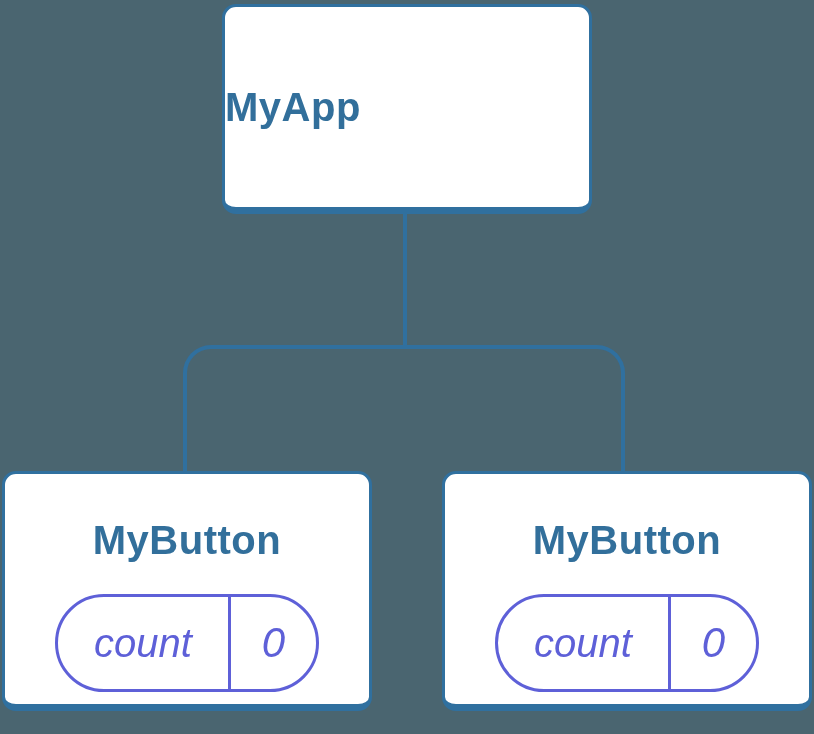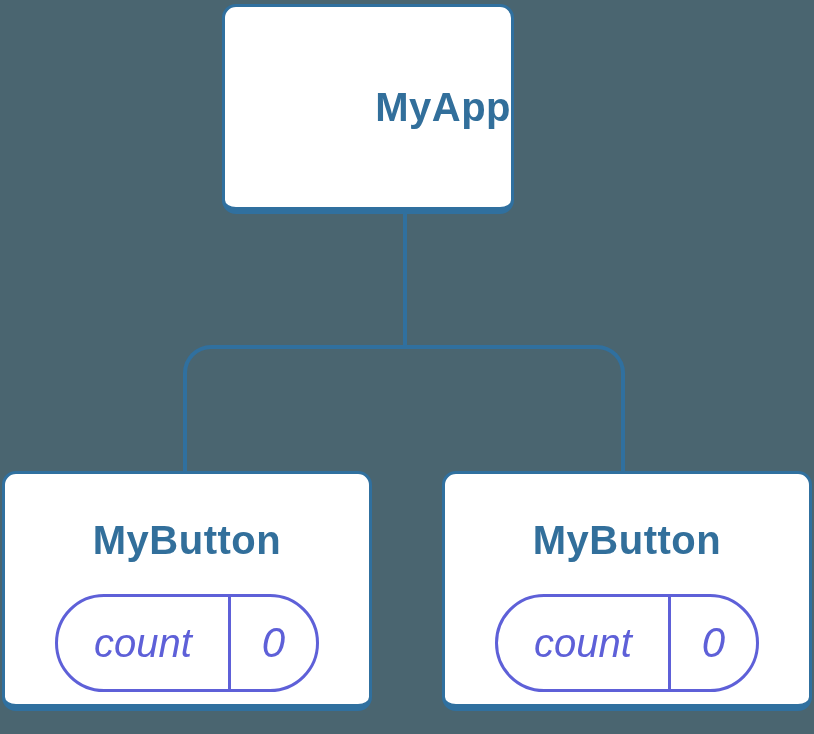--- a/index.html
+++ b/index.html
@@ -14,22 +14,22 @@
   .component-box {
     position: absolute;
     box-sizing: border-box;
     background: #ffffff;
     border: 3px solid var(--line, #30709f);
     border-bottom-width: 7px;
     border-radius: 14px;
   }
   .root-box {
     left: 222px; top: 4px;
-    width: 292px; height: 210px;
-    display: flex; align-items: center; justify-content: flex-end;
+    width: 370px; height: 210px;
+    display: flex; align-items: center; justify-content: flex-start;
   }
   .child-box {
     top: 471px;
     width: 370px; height: 240px;
     display: flex; flex-direction: column; align-items: center;
   }
   .child-left  { left: 2px; }
   .child-right { left: 442px; }
   .component-title {
     color: var(--title, #326f9b);

